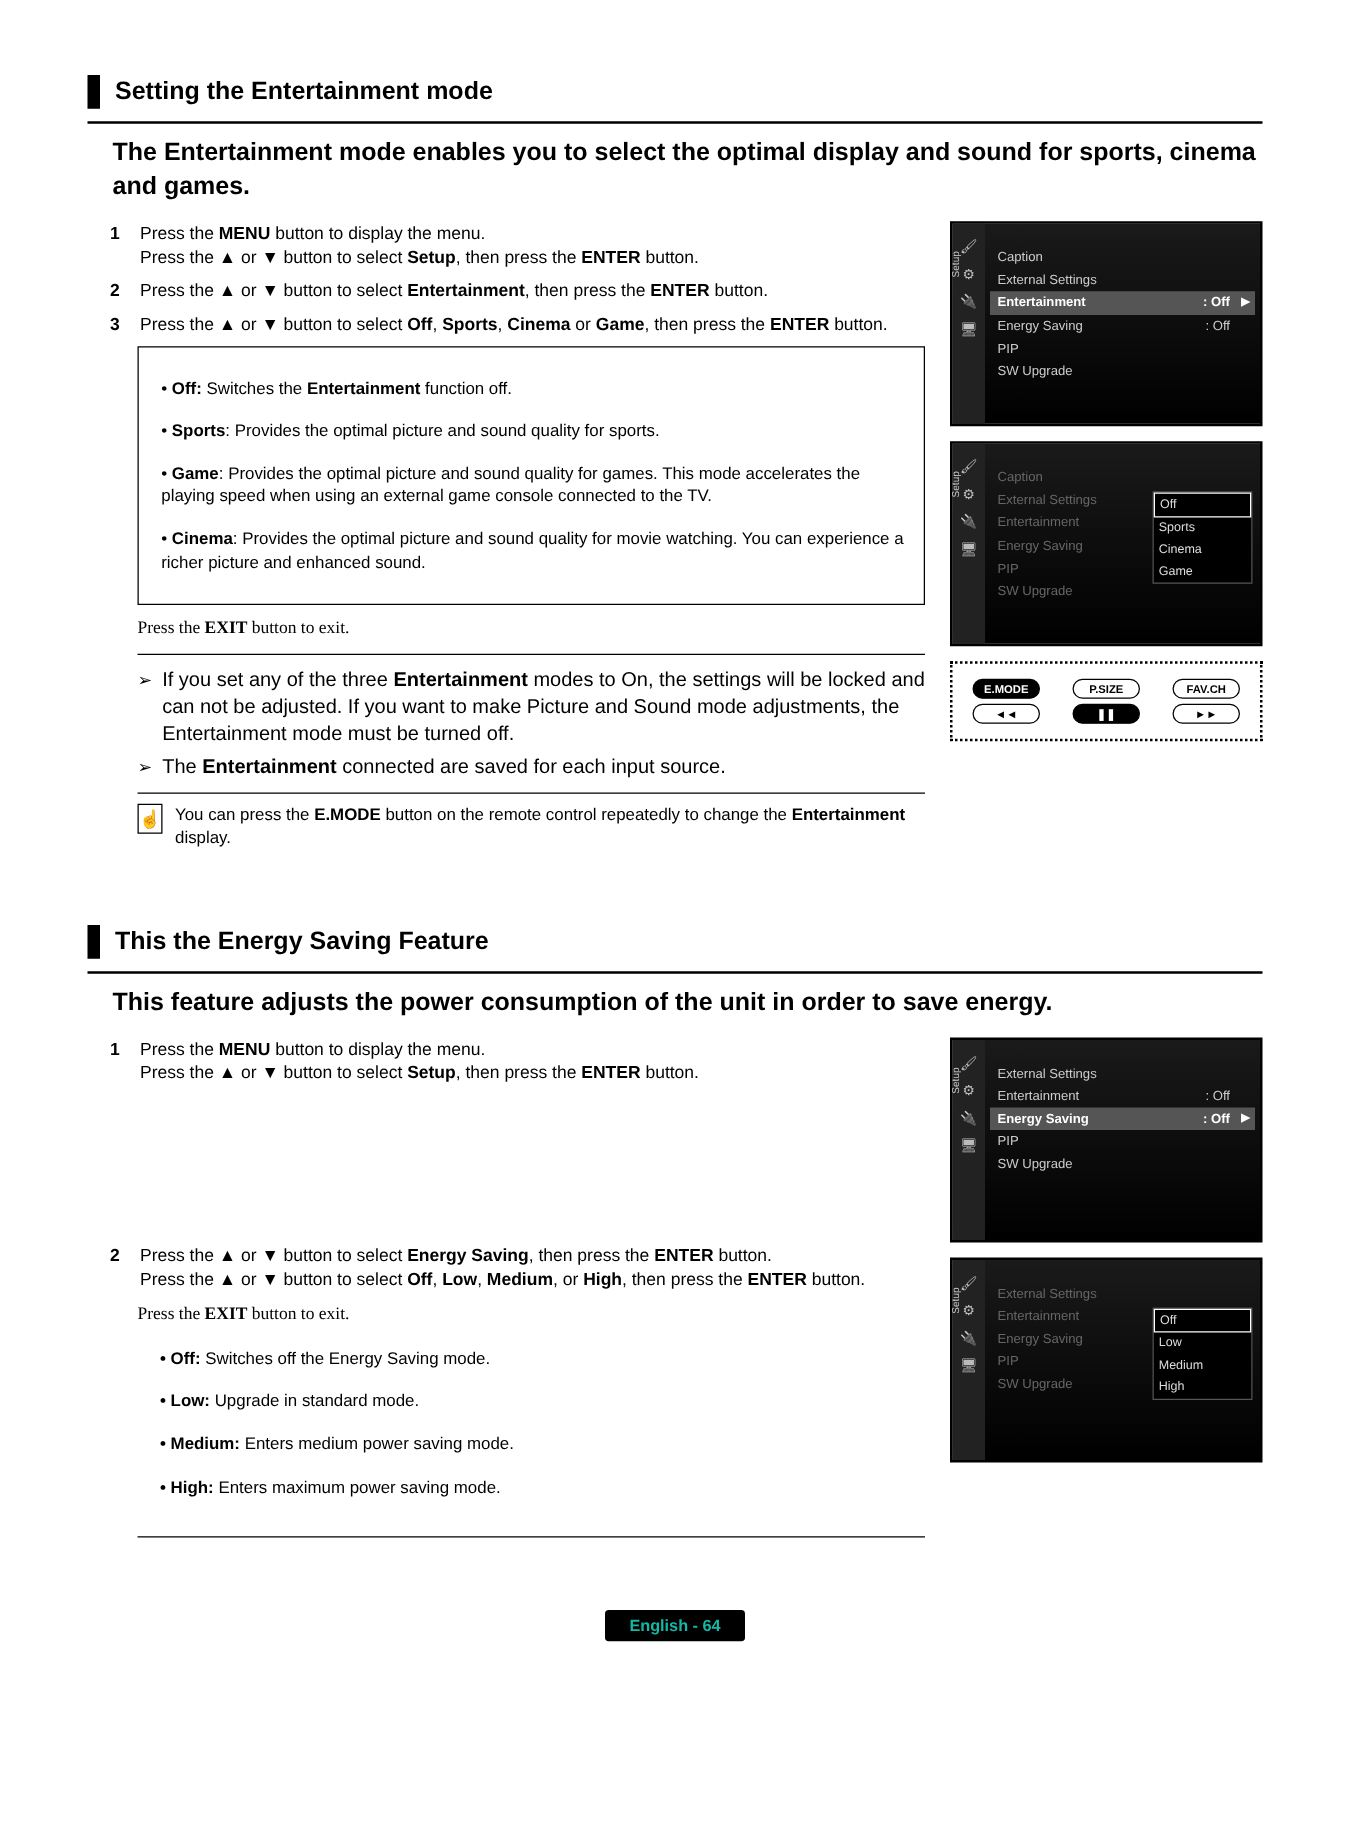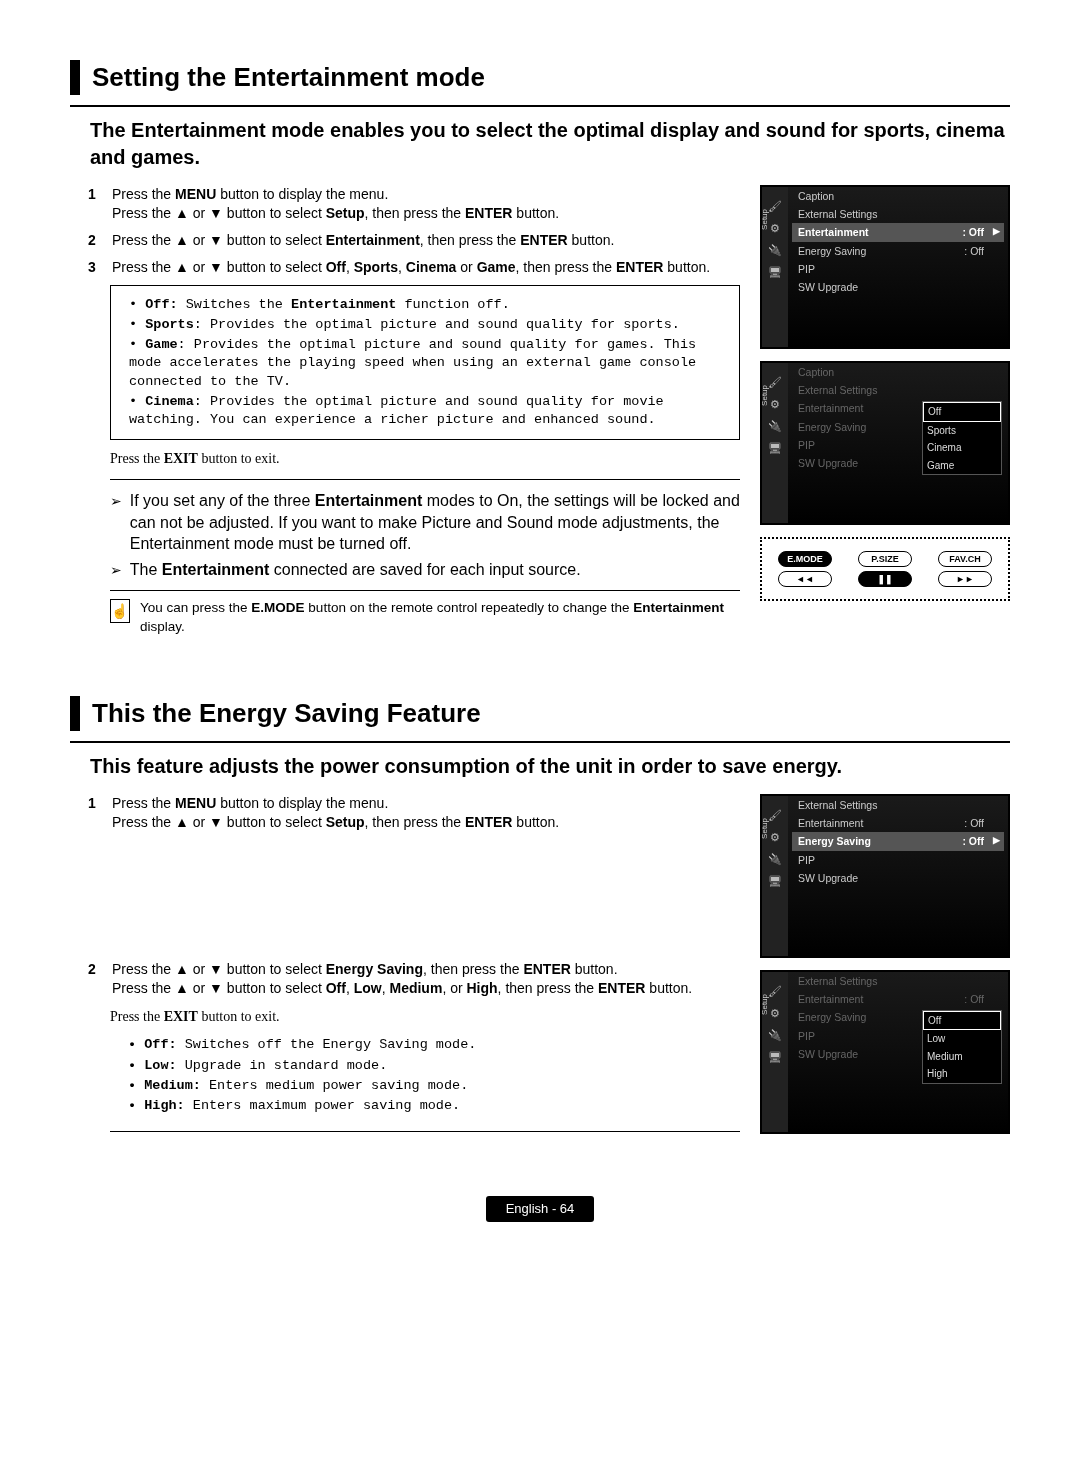--- a/index.html
+++ b/index.html
@@ -7,21 +7,21 @@
     background: #fff;
     margin: 0;
     padding: 60px 70px 40px 70px;
     width: 1080px;
     box-sizing: border-box;
     color: #000;
     font-size: 14px;
     line-height: 1.35;
   }
   h2.section-title {
-    font-size: 26px;
+    font-size: 20px;
     font-weight: bold;
     margin: 0 0 10px 0;
     border-left: 10px solid #000;
     padding-left: 12px;
   }
   .title-underline {
     border-bottom: 2px solid #000;
     margin-bottom: 10px;
   }
   .intro {
@@ -50,22 +50,21 @@
     font-weight: bold;
     min-width: 14px;
   }
   .box {
     border: 1px solid #000;
     padding: 8px 12px 8px 18px;
     margin: 6px 0 6px 40px;
     font-size: 13.5px;
   }
   .box .bullet-line {
-    margin: 2px 0;
-    font-family: Liberation Mono, monospace;
+    margin: 16px 0;
   }
   .bullet-dot::before {
     content: "• ";
   }
   .arrow-list {
     margin: 10px 0 10px 40px;
     font-size: 16px;
   }
   .arrow-list .arrow-item {
     display: flex;
@@ -133,21 +132,21 @@
   .osd-icon {
     width: 14px;
     height: 14px;
     color: #bbb;
     text-align: center;
     line-height: 14px;
     font-size: 11px;
   }
   .osd-list {
     flex: 1;
-    padding: 0 4px;
+    padding: 18px 4px;
   }
   .osd-row {
     display: flex;
     justify-content: space-between;
     padding: 2px 6px;
     color: #ccc;
   }
   .osd-row.sel {
     background: #555;
     color: #fff;
@@ -203,22 +202,22 @@
   .pill.filled {
     background: #000;
     color: #fff;
   }
   .footer {
     text-align: center;
     margin-top: 50px;
   }
   .footer-badge {
     background: #000;
-    color: #ffffff;
-    font-weight: normal;
+    color: #14b8a6;
+    font-weight: bold;
     font-size: 13px;
     padding: 4px 20px;
     border-radius: 3px;
     display: inline-block;
   }
   .sect-spacer { height: 60px; }
   b { font-weight: bold; }
 </style>
 </head>
 <body>

